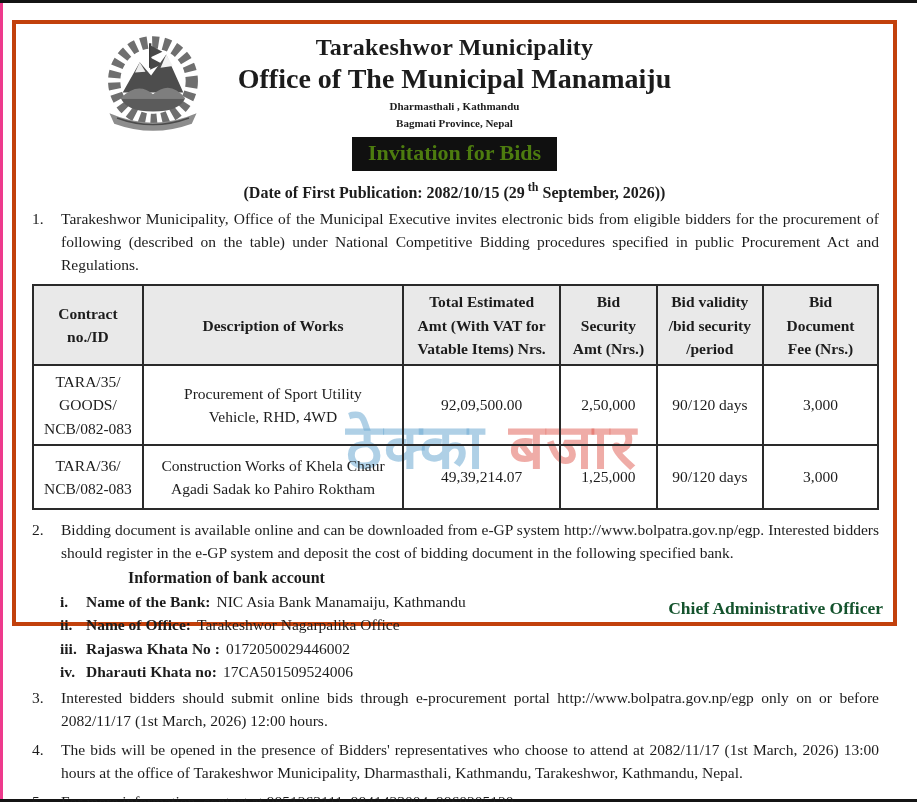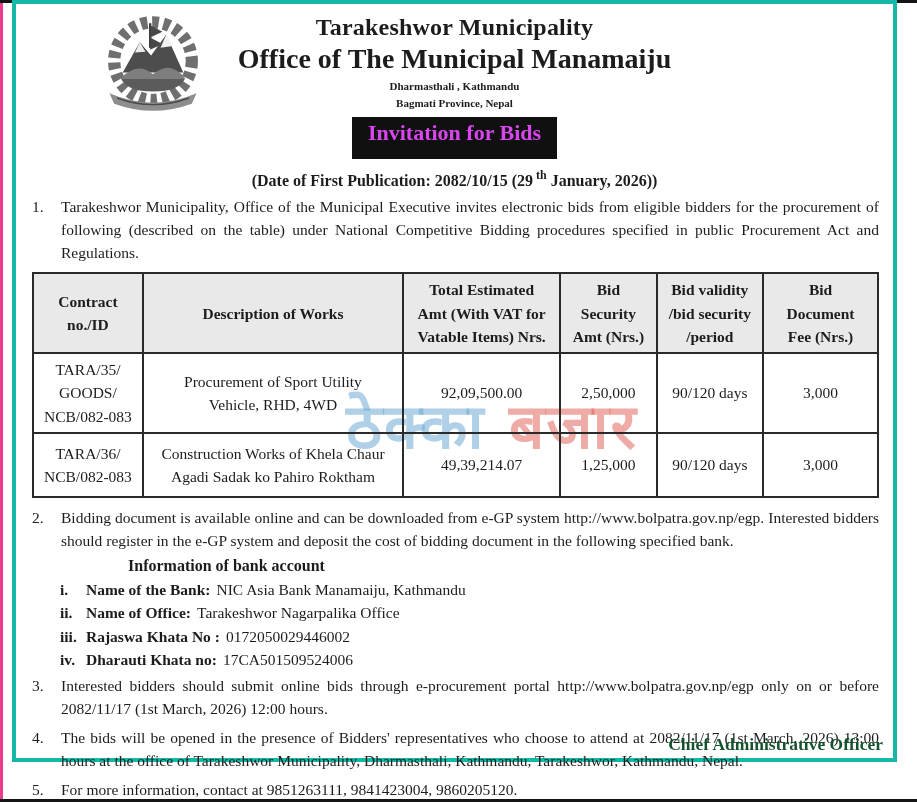--- a/index.html
+++ b/index.html
@@ -1,33 +1,33 @@
 <!DOCTYPE html>
 <html><head>
 <meta charset="utf-8">
 <style>
   html,body{margin:0;padding:0;background:#fff;}
   .page{position:relative;width:917px;height:802px;background:#fff;overflow:hidden;
         font-family:"Liberation Serif", serif;color:#1c1c1c;}
   .top-rule{position:absolute;top:0;left:0;right:0;height:3px;background:#141414;}
   .bottom-rule{position:absolute;bottom:0;left:0;right:0;height:3px;background:#141414;}
   .edge-line{position:absolute;top:3px;bottom:3px;left:0;width:3px;background:#ee3a8c;}
-  .doc{position:absolute;left:12px;top:0;width:885px;height:762px;border:4px solid #14b8a6;
+  .doc{position:absolute;left:12px;top:20px;width:885px;height:606px;border:4px solid #c2410c;
        background:#fff;box-sizing:border-box;}
   .doc-inner{position:relative;width:100%;height:100%;}
 
   
   .logo{position:absolute;left:78px;top:6px;width:118px;height:106px;}
   .head{ text-align:center;}
   .org{font-size:24px;font-weight:bold;padding-top:10px;letter-spacing:.2px;}
   .office{font-size:28px;font-weight:bold;margin-top:2px;}
   .addr{font-size:11px;font-weight:bold;margin-top:5px;}
   .banner-wrap{margin-top:8px;}
-  .banner{display:inline-block;background:#101010;color:#d946ef;font-size:22px;font-weight:bold;
-          padding:3px 16px 13px 16px;}
+  .banner{display:inline-block;background:#101010;color:#4d7c0f;font-size:22px;font-weight:bold;
+          padding:3px 16px 5px 16px;}
   .publine{font-size:16px;font-weight:bold;margin-top:9px;}
   .pub-sup{font-size:12px;vertical-align:7px;margin:0 4px 0 3px;font-weight:bold;}
 
   
   .item{display:flex;margin:6px 14px 0 16px;font-size:15.5px;line-height:1.47;}
   .item .num{flex:none;width:29px;}
   .item .txt{flex:1;text-align:justify;}
 
   
   table.bids{border-collapse:collapse;margin:8px 14px 0 16px;width:calc(100% - 30px);
@@ -84,21 +84,21 @@
       </div>
 
       <div class="head">
         <div class="org">Tarakeshwor Municipality</div>
         <div class="office">Office of The Municipal Manamaiju</div>
         <div class="addr">Dharmasthali , Kathmandu</div>
         <div class="addr">Bagmati Province, Nepal</div>
         <div class="banner-wrap">
           <span class="banner">Invitation for Bids</span>
         </div>
-        <div class="publine"><span>(Date of First Publication: 2082/10/15 (29</span><span class="pub-sup">th</span><span>January, 2026))</span></div>
+        <div class="publine"><span>(Date of First Publication: 2082/10/15 (29</span><span class="pub-sup">th</span><span>September, 2026))</span></div>
       </div>
 
       <div class="item">
         <span class="num">1.</span>
         <span class="txt">Tarakeshwor Municipality, Office of the Municipal Executive invites electronic bids from eligible bidders for the procurement of following (described on the table) under National Competitive Bidding procedures specified in public Procurement Act and Regulations.</span>
       </div>
 
       <table class="bids">
         <colgroup>
           <col style="width:13%">

